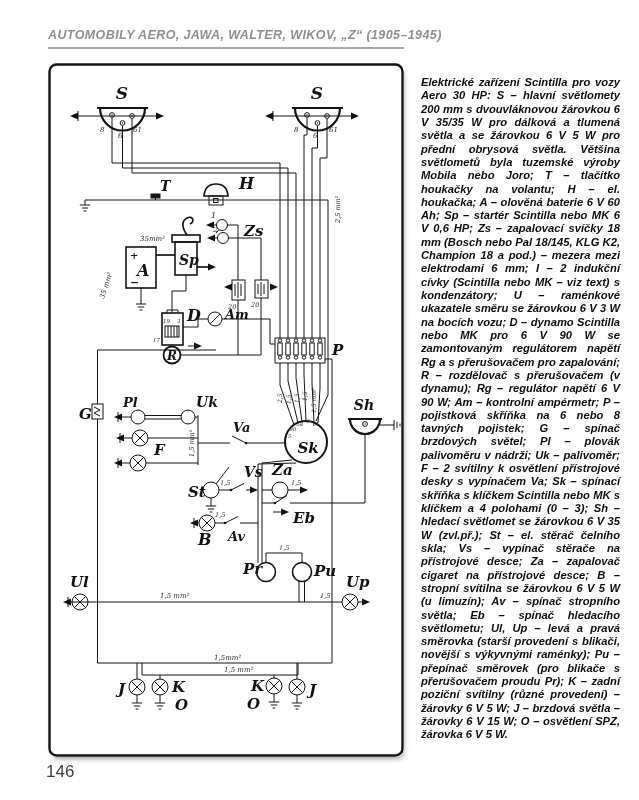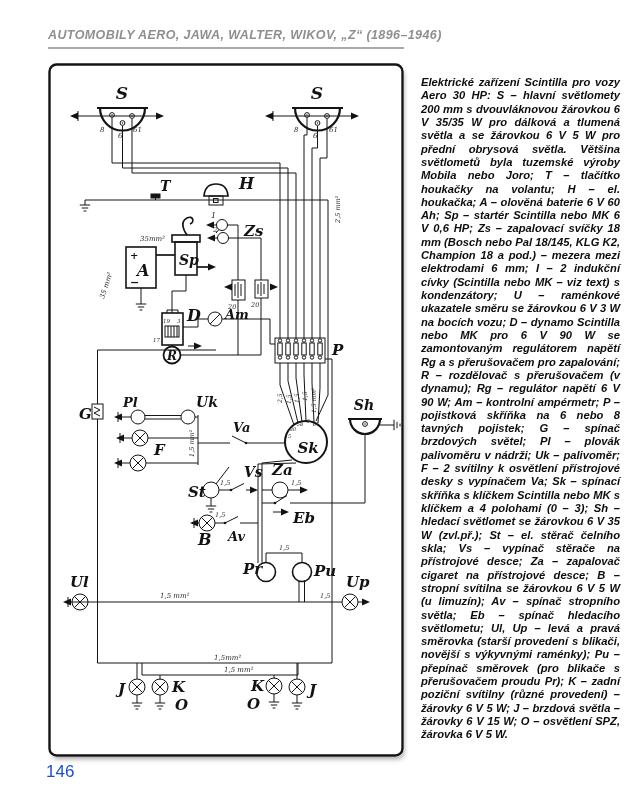--- a/index.html
+++ b/index.html
@@ -8,36 +8,36 @@
   .hdr{position:absolute;left:48px;top:28px;width:360px;
        font:bold italic 12.5px/15px "Liberation Sans",sans-serif;
        color:#8f8f8f;letter-spacing:.4px;white-space:nowrap;}
   .hdr-rule{position:absolute;left:48px;top:47px;width:356px;height:2px;background:#aaaaaa;}
   .diagram-box{position:absolute;left:48px;top:63px;width:356px;height:694px;
        border-radius:8px;box-shadow:2px 4px 5px -2px rgba(0,0,0,.35);background:#fff;}
   .text-col{position:absolute;left:409px;top:64px;width:223px;}
   .text-col p{margin:12px;font:bold italic 11.2px/13.32px "Liberation Sans",sans-serif;
        color:#0d0d0d;text-align:justify;}
   .pageno{position:absolute;left:46px;top:762px;
-       font:normal 17px "Liberation Sans",sans-serif;color:#1d4ed8;}
+       font:normal 17px "Liberation Sans",sans-serif;color:#404040;}
   svg .wire{stroke:#141414;stroke-width:1;fill:none;}
   svg .wire2{stroke:#141414;stroke-width:1.7;fill:none;}
   svg .bold{stroke:#141414;stroke-width:2.2;fill:none;}
   svg text{font-family:"DejaVu Serif",serif;font-style:italic;font-weight:bold;
        fill:#121212;stroke:none;}
   svg text.fine{font-weight:normal;fill:#2a2a2a;}
   svg .arr{fill:#121212;stroke:none;}
   svg .dot{fill:#121212;stroke:none;}
 </style>
 </head>
 <body>
 
 <div class="page">
 
-  <div class="hdr">AUTOMOBILY AERO, JAWA, WALTER, WIKOV, „Z“ (1896–1946)</div>
+  <div class="hdr">AUTOMOBILY AERO, JAWA, WALTER, WIKOV, „Z“ (1905–1945)</div>
   <div class="hdr-rule"></div>
 
   <div class="diagram-box">
     <svg width="356" height="694" viewBox="0 0 356 694">
       <defs>
         <g id="gnd">
             <path d="M0,0 V5 M-5.2,5 H5.2 M-3.2,8 H3.2 M-1.4,11 H1.4"></path>
           </g>
         <path id="arrR" d="M8,0 L0,-3.4 L0,3.4 Z"></path>
         <path id="arrL" d="M0,0 L8,-3.4 L8,3.4 Z"></path>

